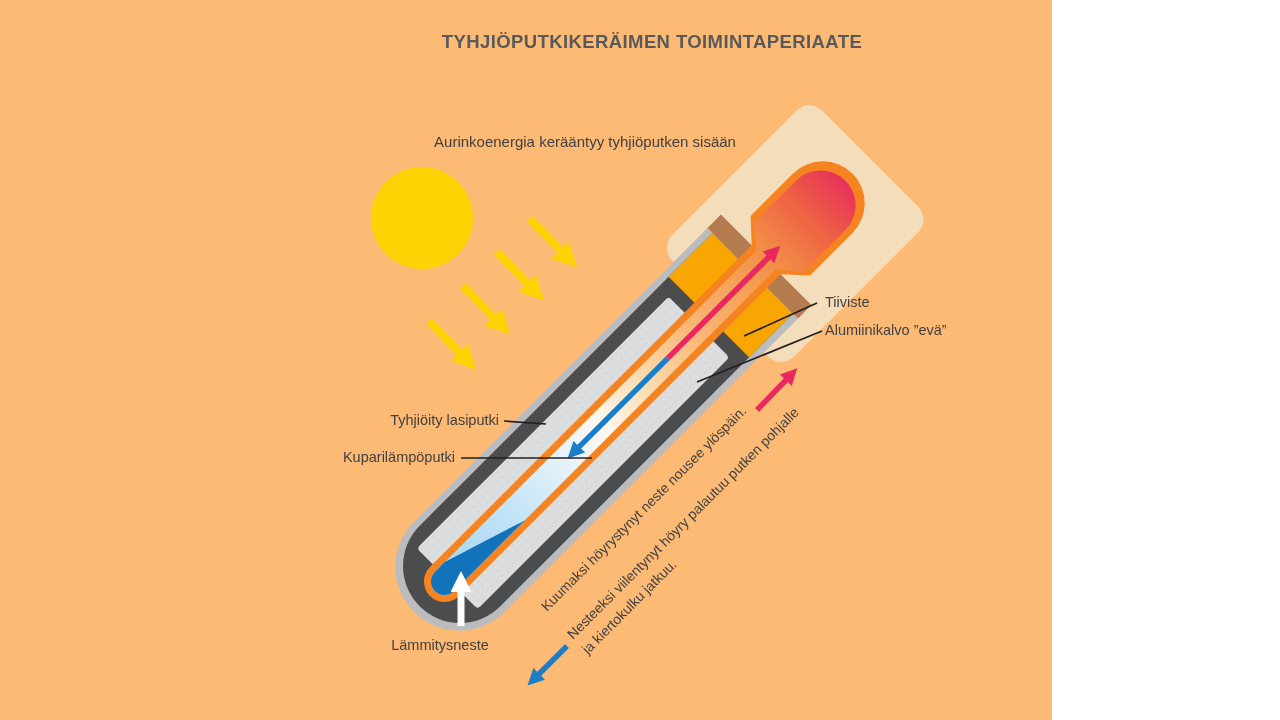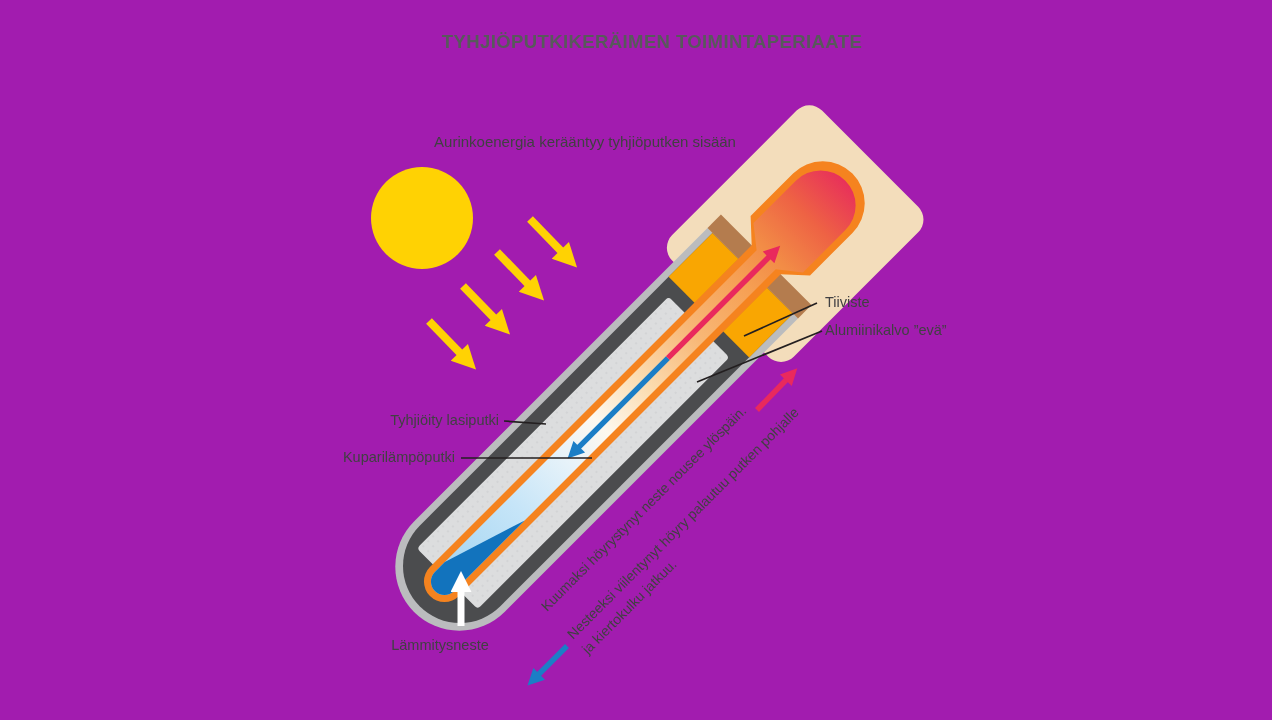--- a/index.html
+++ b/index.html
@@ -1,16 +1,16 @@
 <!DOCTYPE html>
 <html><head>
 <meta charset="utf-8">
 <style>
   html,body{margin:0;padding:0;background:#ffffff;}
-  .stage{position:relative;width:1272px;height:720px;background:#a21caf;overflow:hidden;
+  .stage{position:relative;width:1052px;height:720px;background:#fdba74;overflow:hidden;
          font-family:"Liberation Sans",sans-serif;}
   svg text{font-family:"Liberation Sans",sans-serif;fill:#414042;}
   svg .title{font-size:18.5px;font-weight:bold;fill:#58595B;letter-spacing:.4px;}
   svg .sub{font-size:15px;}
   svg .lbl{font-size:14.5px;}
   svg .rot{font-size:14px;}
 </style>
 </head>
 <body>
 

